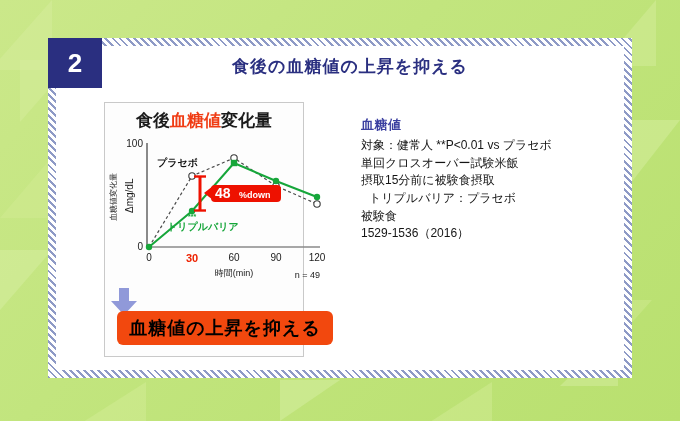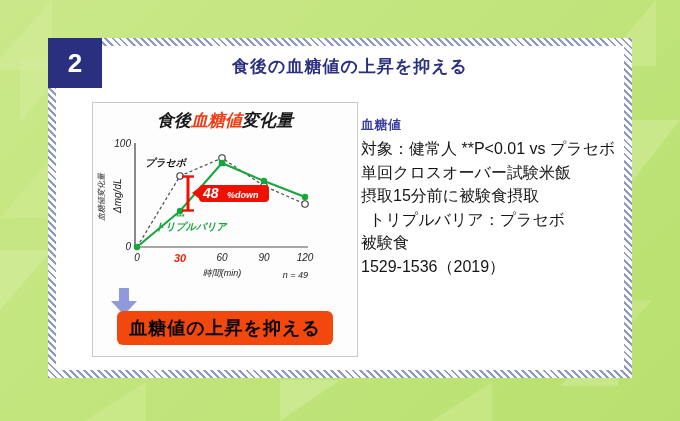--- a/index.html
+++ b/index.html
@@ -83,28 +83,27 @@
     color: #2a2f80;
     font-size: 17px;
     font-weight: bold;
     letter-spacing: 1px;
     z-index: 4;
   }
 
   
   #chart-panel {
     position: absolute;
-    left: 92px;
+    left: 104px;
     top: 102px;
-    width: 266px;
+    width: 200px;
     height: 255px;
     border: 1px solid #c9c9c9;
     background: #fdfdfd;
     box-sizing: border-box;
-    font-style: italic;
   }
   #chart-title {
     position: absolute;
     top: 6px;
     left: 0;
     width: 100%;
     text-align: center;
     font-size: 17px;
     font-weight: bold;
     color: #1a1a1a;
@@ -213,21 +212,21 @@
     color: #1b1b1b;
   }
   #notes-head {
     color: #3b3fa0;
     font-size: 13px;
     font-weight: bold;
     margin-bottom: 3px;
     letter-spacing: 0.5px;
   }
   .note-line {
-    font-size: 16px;
+    font-size: 12px;
     line-height: 1.47;
     color: #151515;
     white-space: nowrap;
   }
   .note-indent { padding-left: 8px; }
 </style>
 </head>
 <body>
 
 <div id="slide-root">
@@ -321,16 +320,16 @@
 
   <div id="result-banner">血糖値の上昇を抑える</div>
 
   <div id="notes">
     <div id="notes-head">血糖値</div>
     <div class="note-line">対象：健常人 **P&lt;0.01 vs プラセボ</div>
     <div class="note-line">単回クロスオーバー試験米飯</div>
     <div class="note-line">摂取15分前に被験食摂取</div>
     <div class="note-line note-indent">トリプルバリア：プラセボ</div>
     <div class="note-line">被験食</div>
-    <div class="note-line">1529-1536（2019）</div>
+    <div class="note-line">1529-1536（2016）</div>
   </div>
 
 </div>
 
 </body></html>

